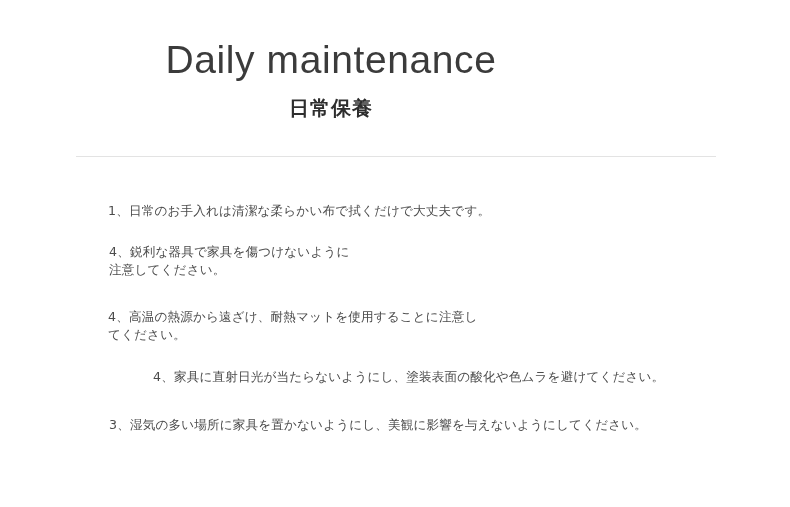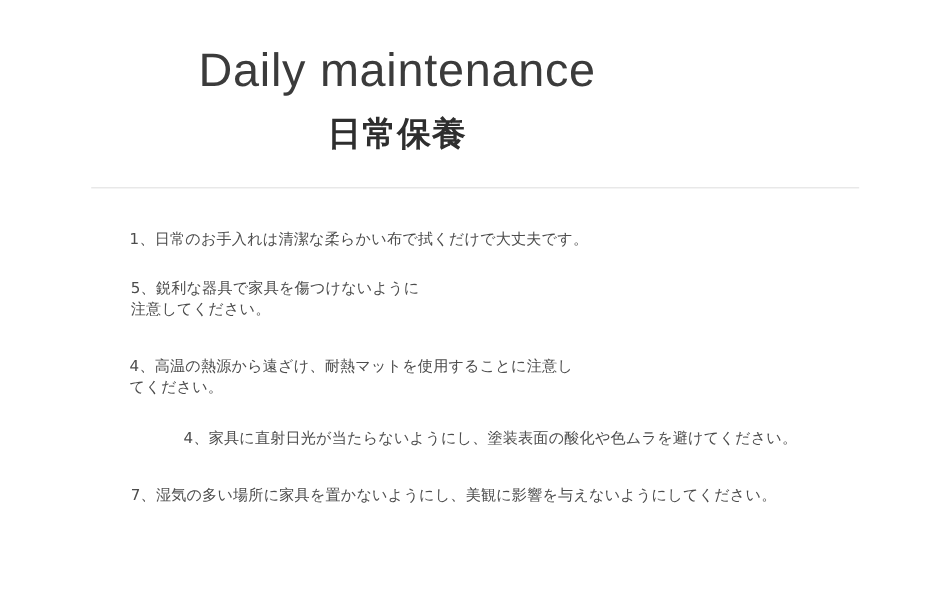--- a/index.html
+++ b/index.html
@@ -33,21 +33,21 @@
     font-size: 39px;
     font-weight: 300;
     letter-spacing: 0.6px;
     color: #3b3b3b;
     line-height: 1.0;
     margin: 0;
     white-space: nowrap;
   }
   .title-jp {
     font-family: "DejaVu Sans", "Liberation Sans", sans-serif;
-    font-size: 28px;
+    font-size: 20px;
     font-weight: 700;
     letter-spacing: 1px;
     color: #2e2e2e;
     line-height: 1.0;
     margin: 19px 0 0 0;
     white-space: nowrap;
   }
 
   
   .divider-wrap {
@@ -83,21 +83,21 @@
     color: #4c4c4c;
     line-height: 18px;
     letter-spacing: 0.15px;
     padding-left: 108px;
     margin: 0;
     white-space: pre-line;
   }
   .care-item.indent-sm { padding-left: 109px; }
 
   
-  .gap-1 { margin-top: 4px; }
+  .gap-1 { margin-top: 16px; }
   .gap-2 { margin-top: 23px; }
   .gap-3 { margin-top: 29px; }
   .gap-4 { margin-top: 24px; margin-left: 44px; }
   .gap-5 { margin-top: 30px; }
 </style>
 </head>
 <body>
 
 <div class="page">
 
@@ -105,21 +105,21 @@
     <h1 class="title-en">Daily maintenance</h1>
     <h2 class="title-jp">日常保養</h2>
   </div>
 
   <div class="divider-wrap">
     <div class="divider"></div>
   </div>
 
   <ul class="care-list">
     <li class="care-item gap-1">1、日常のお手入れは清潔な柔らかい布で拭くだけで大丈夫です。</li>
-    <li class="care-item indent-sm gap-2">5、鋭利な器具で家具を傷つけないように
+    <li class="care-item indent-sm gap-2">4、鋭利な器具で家具を傷つけないように
 注意してください。</li>
     <li class="care-item gap-3">4、高温の熱源から遠ざけ、耐熱マットを使用することに注意し
 てください。</li>
     <li class="care-item indent-sm gap-4">4、家具に直射日光が当たらないようにし、塗装表面の酸化や色ムラを避けてください。</li>
-    <li class="care-item indent-sm gap-5">7、湿気の多い場所に家具を置かないようにし、美観に影響を与えないようにしてください。</li>
+    <li class="care-item indent-sm gap-5">3、湿気の多い場所に家具を置かないようにし、美観に影響を与えないようにしてください。</li>
   </ul>
 
 </div>
 
 </body></html>

